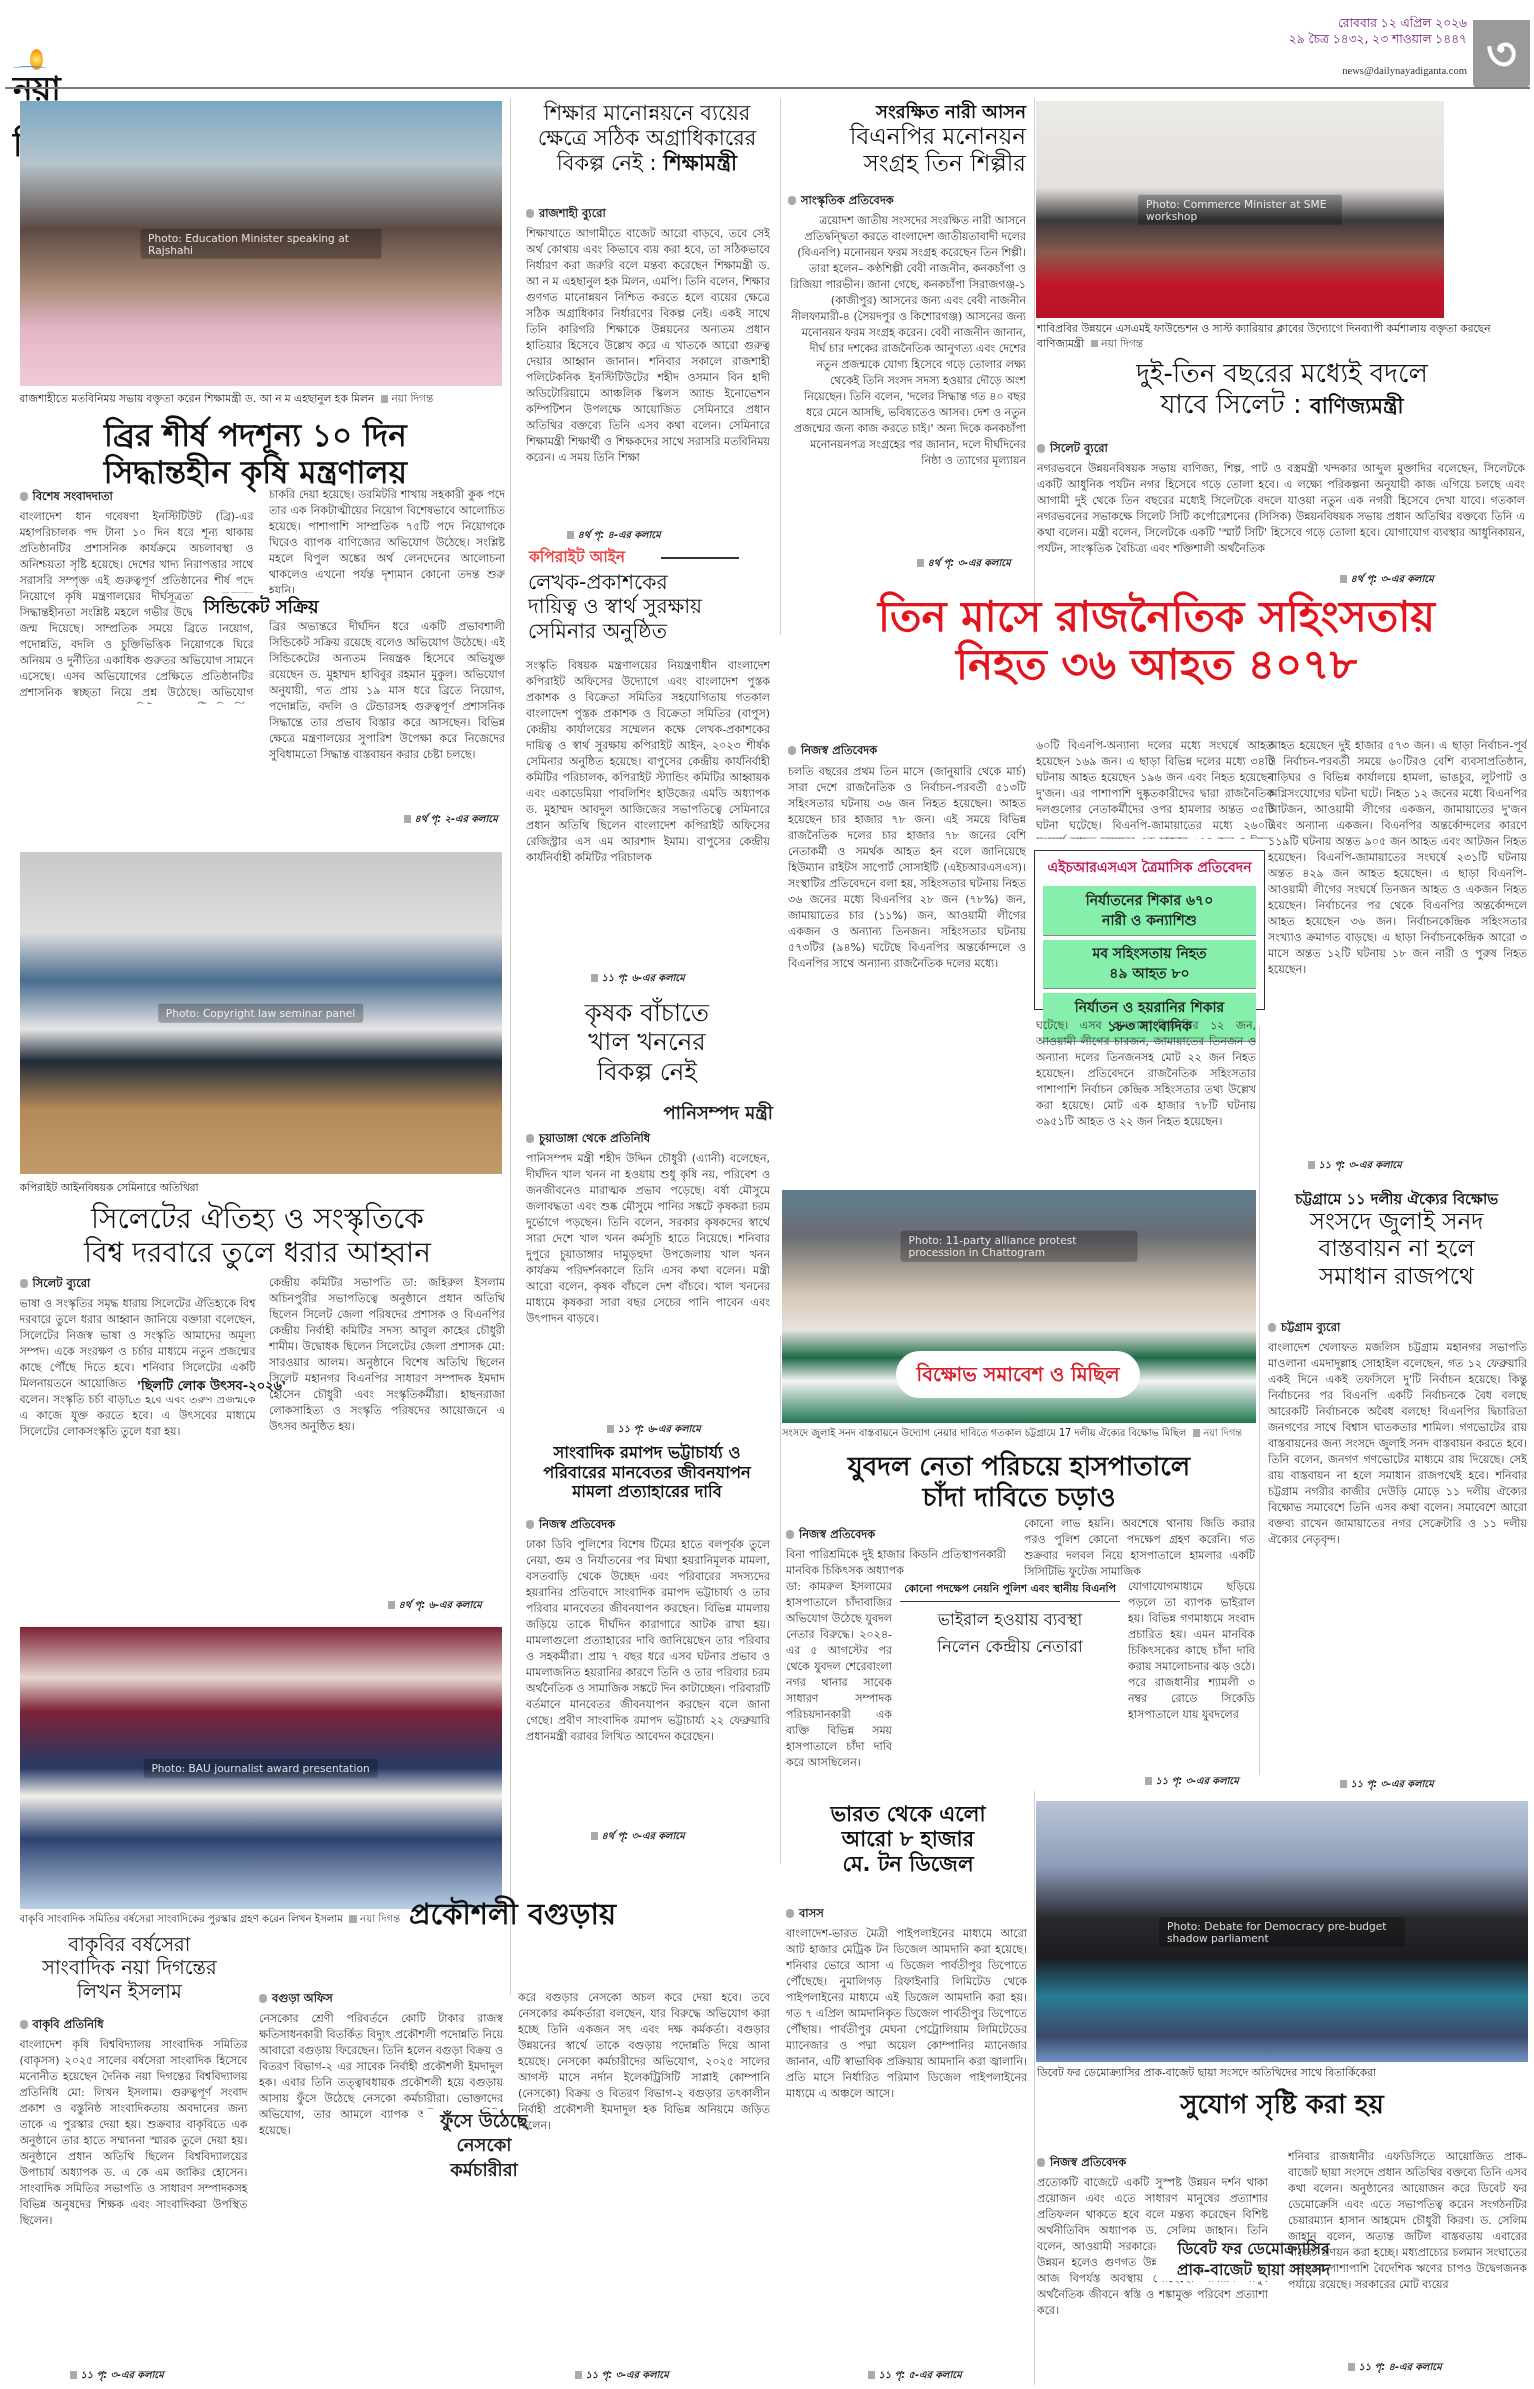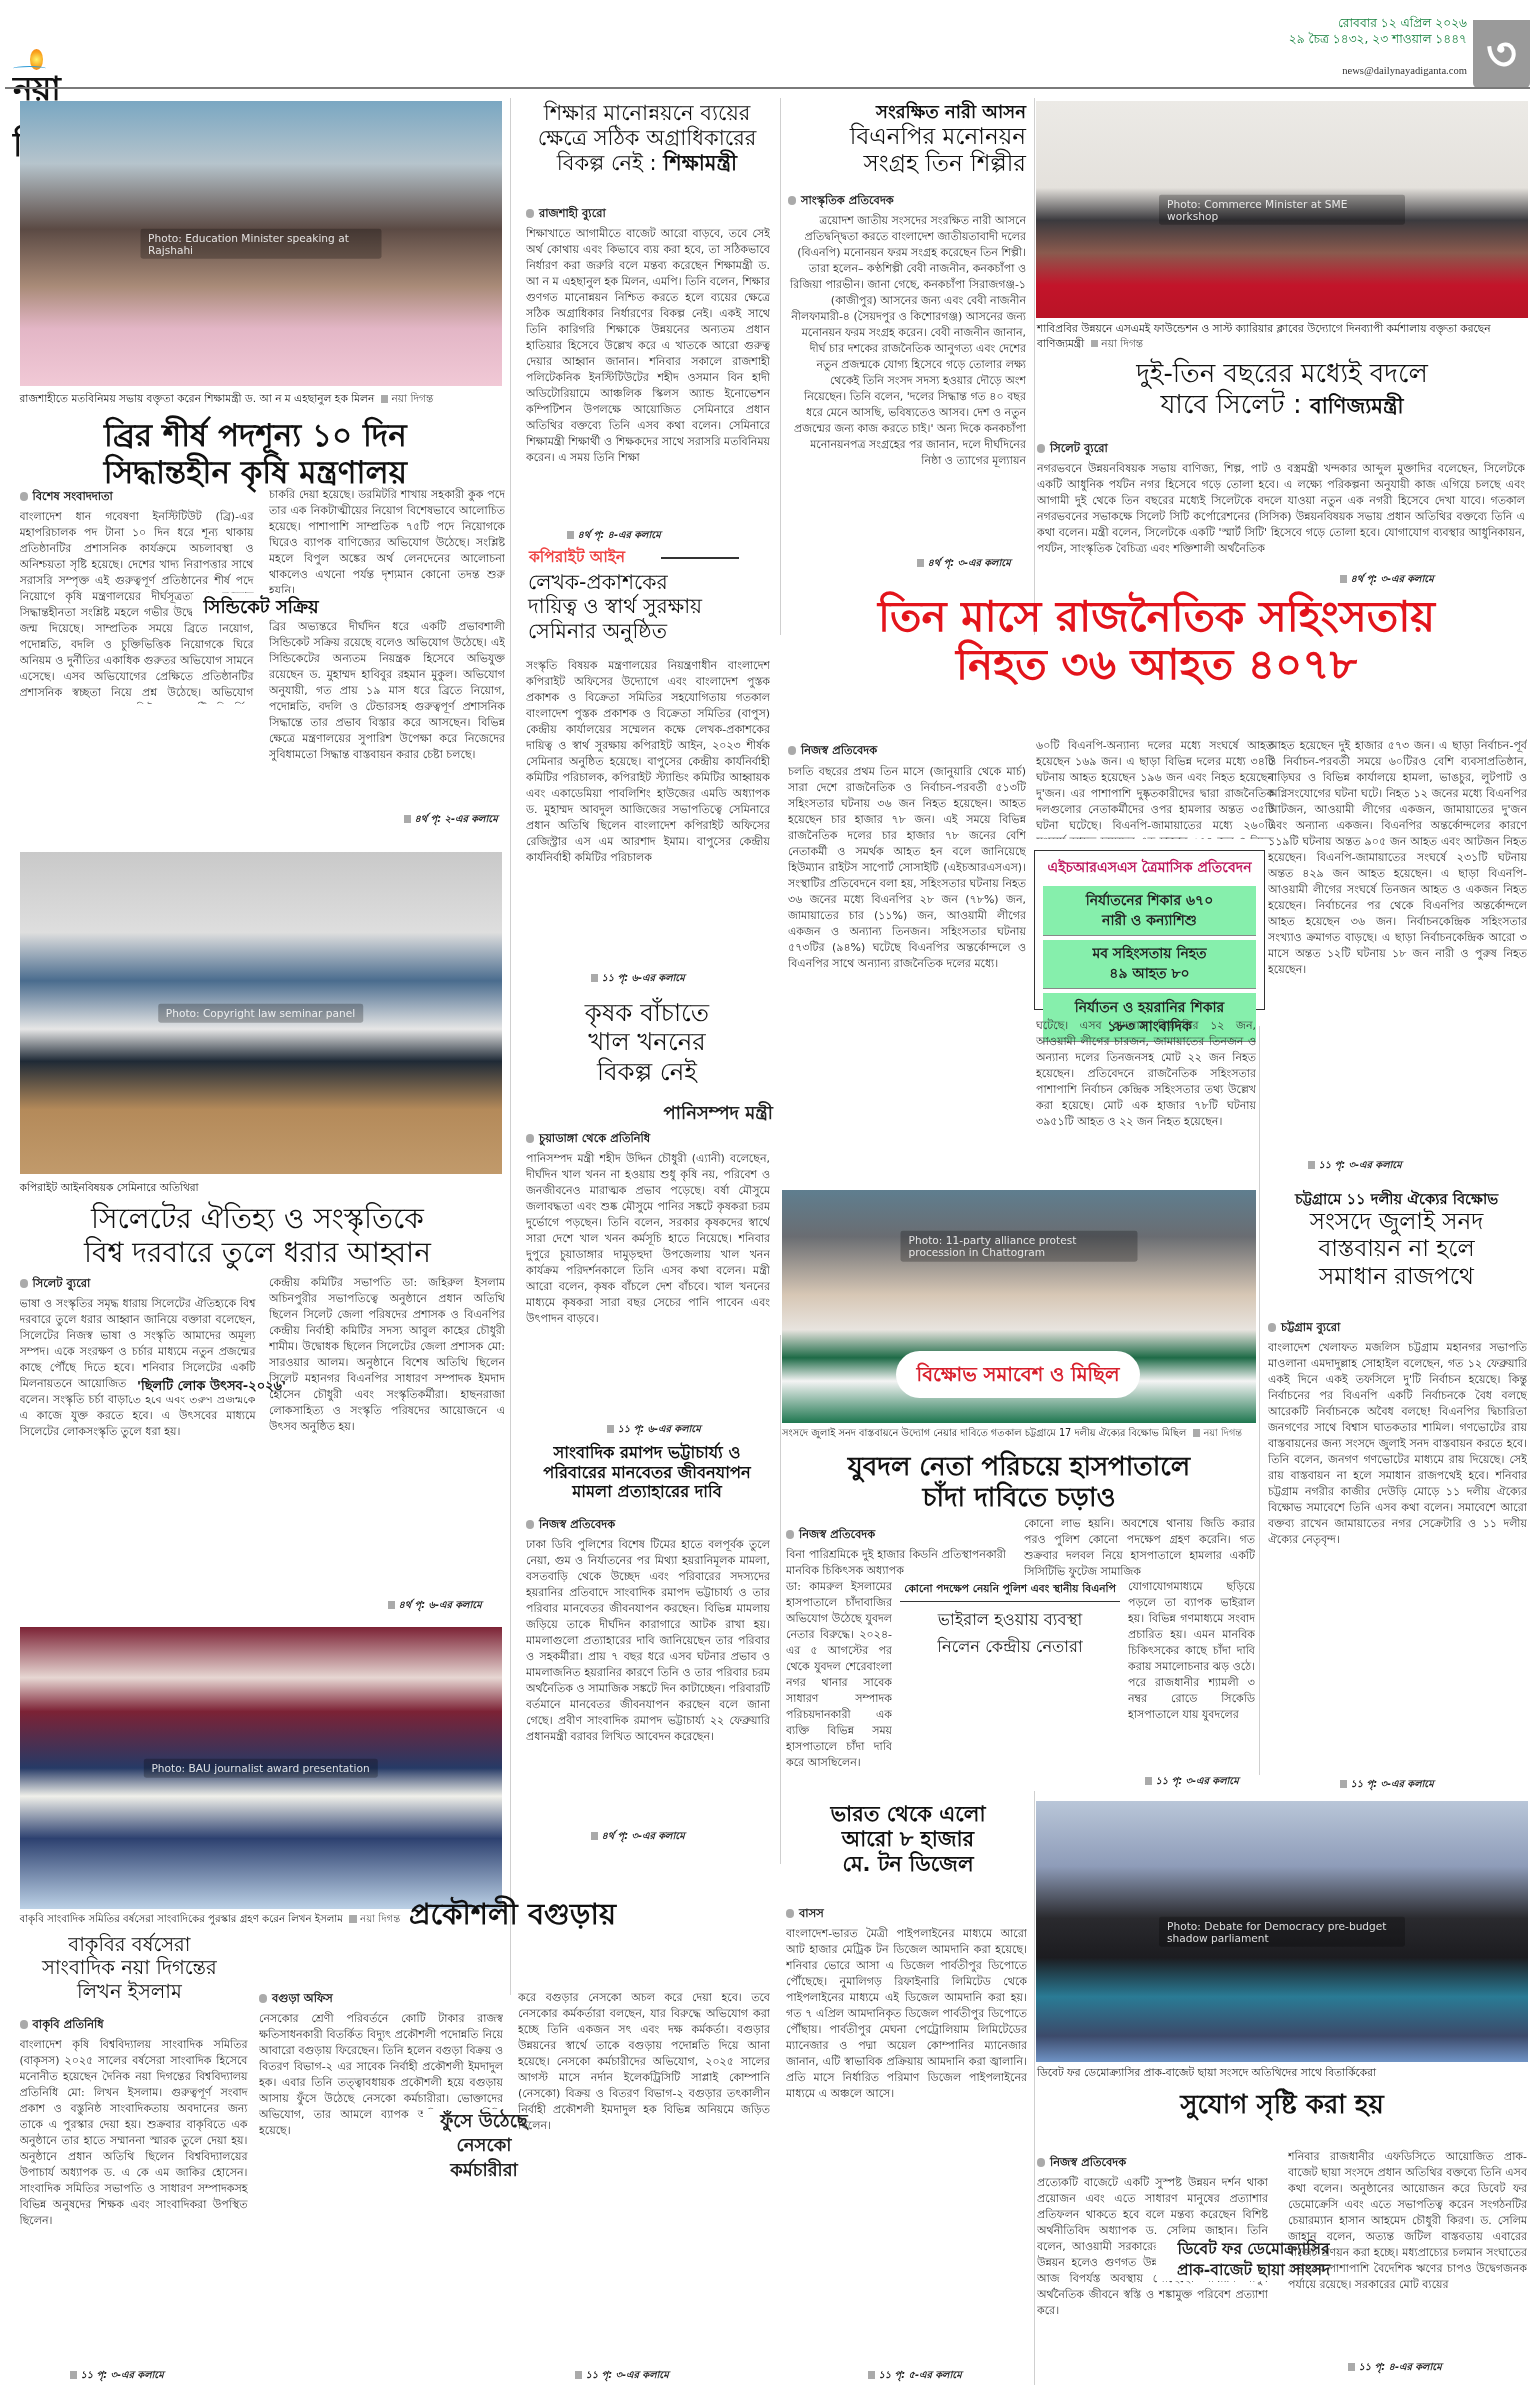--- a/index.html
+++ b/index.html
@@ -3,21 +3,21 @@
 <meta charset="utf-8">
 <style>
   * { box-sizing: border-box; margin: 0; padding: 0; }
   body { width: 1535px; height: 2389px; background: #ffffff; font-family: "DejaVu Sans", sans-serif; color: #222; position: relative; overflow: hidden; }
   .abs { position: absolute; }
   .masthead-rule { position: absolute; left: 4.9px; top: 87px; width: 1525px; height: 2.4px; background: #7a7a7a; }
   .logo { left: 6.5px; top: 24.4px; width: 73px; height: 59px; }
   .logo-text { position:absolute; left: 6.5px; top: 39px; font-family: "DejaVu Serif", serif; font-weight: bold; font-size: 33px; color: #111; letter-spacing: -0.8px; }
   .logo-sun { position:absolute; left: 23px; top: 24.4px; width: 13px; height: 21px; border-radius: 50%; background: radial-gradient(circle, #fff36a 0%, #f9a21c 60%, #f37b12 100%); }
   .logo-wave { position:absolute; left: 6.5px; top: 42px; width: 33px; height: 4.9px; border-top: 1.6px solid #2c9ad6; border-radius: 50%; }
-  .header-date { right: 68px; top: 14.7px; text-align: right; font-size: 12.2px; line-height: 16.3px; color: #15803d; }
+  .header-date { right: 68px; top: 14.7px; text-align: right; font-size: 12.2px; line-height: 16.3px; color: #701a75; }
   .header-email { right: 68px; top: 65px; font-size: 10.6px; color: #333; font-family: "Liberation Serif", serif; }
   .page-badge { right: 4.9px; top: 19.5px; width: 57px; height: 68px; background: #9a9a9a; border-radius: 0 0 4.9px 4.9px; color: #fff; font-size: 47px; font-weight: bold; text-align: center; line-height: 68px; font-family: "DejaVu Serif", serif; }
   .photo { position: absolute; overflow: hidden; }
   .caption { position: absolute; font-size: 10.6px; color: #222; line-height: 14.7px; }
   .caption .credit { color: #555; }
   .caption .sq { display: inline-block; width: 7.3px; height: 7.3px; background: #aaa; margin: 0 3.3px 0 6.5px; vertical-align: middle; }
   .headline { position: absolute; text-align: center; color: #111; font-family: "DejaVu Sans", sans-serif; line-height: 1.2; }
   .byline { position: absolute; font-size: 11.4px; font-weight: bold; color: #222; }
   .byline::before { content: ""; display: inline-block; width: 8.1px; height: 8.1px; border-radius: 50%; background: #aaa; margin-right: 4.9px; vertical-align: middle; }
   .body-text { position: absolute; font-size: 11px; line-height: 16px; color: #333; text-align: justify; font-family: "DejaVu Sans", sans-serif; overflow: hidden; }
@@ -106,21 +106,21 @@
 
 <div class="headline" style="left:788px; top:101px; width:238px; text-align:right;">
   <div style="font-size:18px; font-weight:bold;">সংরক্ষিত নারী আসন</div>
   <div style="font-size:23px;">বিএনপির মনোনয়ন</div>
   <div style="font-size:23px;">সংগ্রহ তিন শিল্পীর</div>
 </div>
 <div class="byline" style="left:788px; top:192px;">সাংস্কৃতিক প্রতিবেদক</div>
 <div class="body-text" style="left:788px; top:213px; width:238px; height:342px; text-align:right;">ত্রয়োদশ জাতীয় সংসদের সংরক্ষিত নারী আসনে প্রতিদ্বন্দ্বিতা করতে বাংলাদেশ জাতীয়তাবাদী দলের (বিএনপি) মনোনয়ন ফরম সংগ্রহ করেছেন তিন শিল্পী। তারা হলেন– কণ্ঠশিল্পী বেবী নাজনীন, কনকচাঁপা ও রিজিয়া পারভীন। জানা গেছে, কনকচাঁপা সিরাজগঞ্জ-১ (কাজীপুর) আসনের জন্য এবং বেবী নাজনীন নীলফামারী-৪ (সৈয়দপুর ও কিশোরগঞ্জ) আসনের জন্য মনোনয়ন ফরম সংগ্রহ করেন। বেবী নাজনীন জানান, দীর্ঘ চার দশকের রাজনৈতিক আনুগত্য এবং দেশের নতুন প্রজন্মকে যোগ্য হিসেবে গড়ে তোলার লক্ষ্য থেকেই তিনি সংসদ সদস্য হওয়ার দৌড়ে অংশ নিয়েছেন। তিনি বলেন, 'দলের সিদ্ধান্ত গত ৪০ বছর ধরে মেনে আসছি, ভবিষ্যতেও আসব। দেশ ও নতুন প্রজন্মের জন্য কাজ করতে চাই।' অন্য দিকে কনকচাঁপা মনোনয়নপত্র সংগ্রহের পর জানান, দলে দীর্ঘদিনের নিষ্ঠা ও ত্যাগের মূল্যায়ন</div>
 <div style="position:absolute; left:912px; top:554px;"><span class="jump">৪র্থ পৃ: ৩-এর কলামে</span></div>
 
-<div class="photo ph-sme" style="left:1036px; top:101px; width:492px; height:217px;">
+<div class="photo ph-sme" style="left:1036px; top:101px; width:408px; height:217px;">
   <span class="photo-label">Photo: Commerce Minister at SME workshop</span>
 </div>
 <div class="caption" style="left:1037px; top:321px; width:488px;">
   <span>শাবিপ্রবির উন্নয়নে এসএমই ফাউন্ডেশন ও সাস্ট ক্যারিয়ার ক্লাবের উদ্যোগে দিনব্যাপী কর্মশালায় বক্তৃতা করছেন বাণিজ্যমন্ত্রী</span><span class="sq"></span><span class="credit">নয়া দিগন্ত</span>
 </div>
 <div class="headline" style="left:1036px; top:358px; width:492px; font-size:26px;">
   <div>দুই-তিন বছরের মধ্যেই বদলে</div>
   <div><span>যাবে সিলেট : </span><b style="font-size:21px;">বাণিজ্যমন্ত্রী</b></div>
 </div>
 <div class="byline" style="left:1037px; top:440px;">সিলেট ব্যুরো</div>

